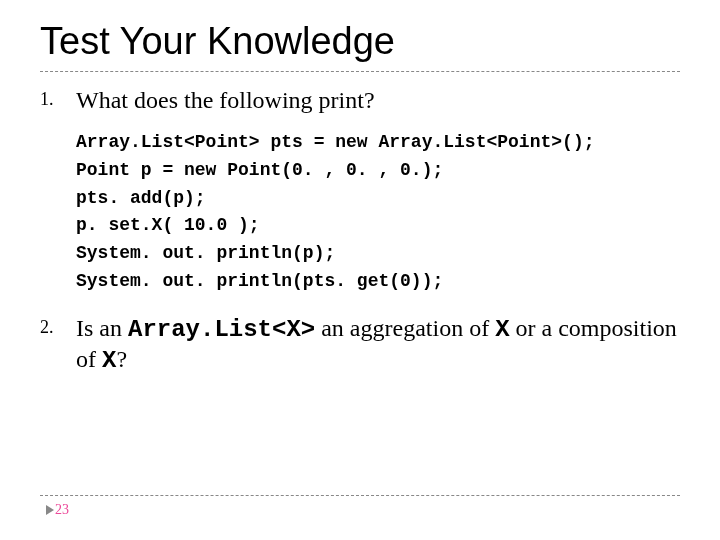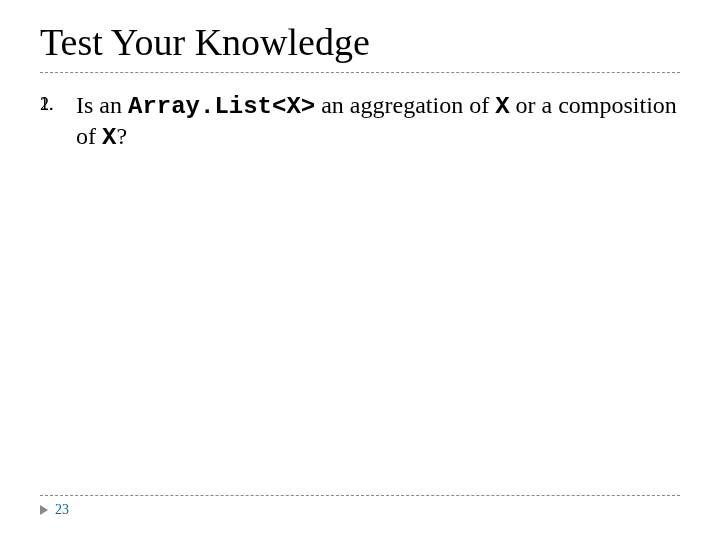--- a/index.html
+++ b/index.html
@@ -1,40 +1,47 @@
 <!DOCTYPE html>
 <html><head>
 <meta charset="utf-8">
 <style>
   * { margin: 0; padding: 0; box-sizing: border-box; }
   html, body { width: 720px; height: 540px; background: #fff; font-family: Georgia, 'Times New Roman', serif; color: #000; }
   .slide { width: 720px; height: 540px; position: relative; padding: 20px 40px 0 40px; }
-  .title { font-family: Liberation Serif, serif; font-size: 38px; font-weight: 400; color: #000; margin-bottom: 8px; }
+  .title { font-family: Liberation Sans, sans-serif; font-size: 38px; font-weight: 400; color: #000; margin-bottom: 8px; }
   .dashed-rule { border: none; border-top: 1.5px dashed #888; margin: 6px 0 14px 0; }
   .list { list-style: none; }
   .item { position: relative; padding-left: 36px; margin-bottom: 18px; }
   .item-num { position: absolute; left: 0; top: 3px; font-family: Georgia, serif; font-size: 18px; color: #000; }
   .item-text { font-family: Georgia, serif; font-size: 24px; line-height: 1.2; }
   .code-block { margin-top: 14px; font-family: 'Courier New', Courier, monospace; font-size: 18px; font-weight: bold; line-height: 1.55; white-space: pre; color: #000; }
   .mono-inline { font-family: 'Courier New', Courier, monospace; font-weight: bold; font-size: 24px; margin-top: 48px; }
   .footer { position: absolute; left: 40px; right: 40px; bottom: 22px; }
   .footer-rule { border: none; border-top: 1.5px dashed #888; margin-bottom: 6px; }
-  .footer-row { display: flex; align-items: center; gap: 7px; font-family: Georgia, serif; font-size: 14px; color: #0369a1; }
+  .footer-row { display: flex; align-items: center; gap: 1px; font-family: Georgia, serif; font-size: 14px; color: #ec4899; margin-left: 6px; }
   .arrow { width: 0; height: 0; border-top: 5px solid transparent; border-bottom: 5px solid transparent; border-left: 8px solid #888; display: inline-block; }
 </style>
 </head>
 <body>
 
 <div class="slide">
   <h1 class="title">Test Your Knowledge</h1>
   <hr class="dashed-rule">
 
   <ol class="list">
     <li class="item">
       <span class="item-num">1.</span>
+      <div class="item-text">What does the following print?</div>
+      <div class="code-block">Array.List&lt;Point&gt; pts = new Array.List&lt;Point&gt;();
+Point p = new Point(0. , 0. , 0.);
+pts. add(p);
+p. set.X( 10.0 );
+System. out. println(p);
+System. out. println(pts. get(0));</div>
     </li>
     <li class="item">
       <span class="item-num">2.</span>
       <div class="item-text"><span>Is an </span><span class="mono-inline">Array.List&lt;X&gt;</span><span> an aggregation of </span><span class="mono-inline">X</span><span> or a composition of </span><span class="mono-inline">X</span><span>?</span></div>
     </li>
   </ol>
 
   <div class="footer">
     <hr class="footer-rule">
     <div class="footer-row">

